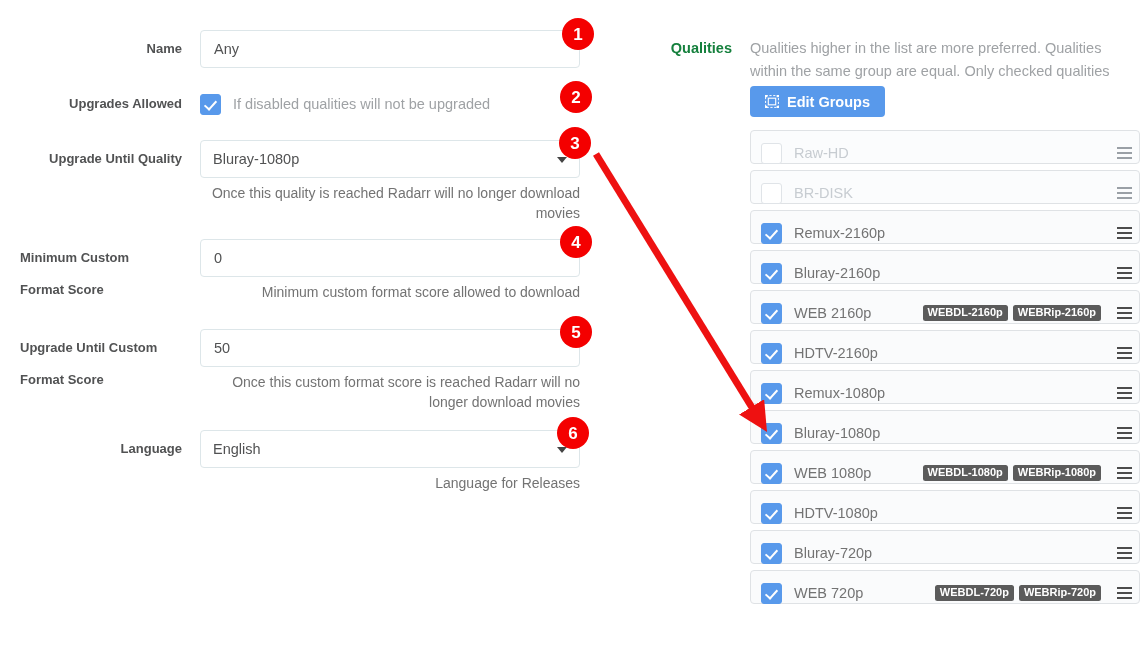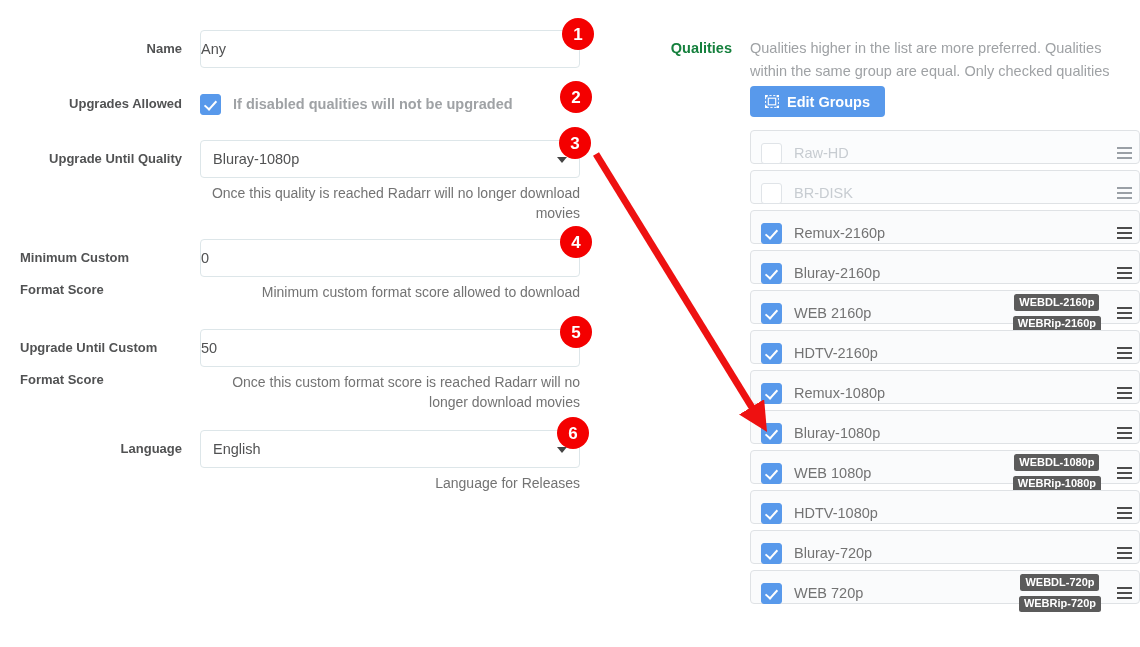--- a/index.html
+++ b/index.html
@@ -55,21 +55,21 @@
     width: 380px;
   }
 
   .text-input {
     box-sizing: border-box;
     width: 380px;
     height: 38px;
     border: 1px solid #dde6e9;
     border-radius: 4px;
     background: #fff;
-    padding: 0 0;
+    padding: 0 13px;
     font-family: "Liberation Sans", sans-serif;
     font-size: 14.5px;
     color: #515253;
     outline: none;
   }
 
   .select-wrap {
     position: relative;
     width: 380px;
     height: 38px;
@@ -103,21 +103,20 @@
     line-height: 20px;
     width: 380px;
     margin-top: 5px;
     text-align: right;
   }
 
   .checkbox-row {
     display: flex;
     align-items: center;
     height: 22px;
-    font-weight: bold;
   }
   .cb {
     box-sizing: border-box;
     width: 21px;
     height: 21px;
     border-radius: 3px;
     flex: 0 0 auto;
     position: relative;
   }
   .cb.checked {
@@ -230,21 +229,20 @@
   }
   .q-row.disabled .cb.unchecked {
     border-color: #e0e4e8;
   }
   .q-tags {
     margin-left: auto;
     display: flex;
     gap: 5px;
     align-items: center;
     padding-right: 8px;
-    flex-direction: column;
   }
   .q-tag {
     background: #5b5b5b;
     color: #ffffff;
     font-size: 11px;
     font-weight: bold;
     border-radius: 2.5px;
     padding: 2.5px 5px 3px 5px;
     line-height: 11px;
     white-space: nowrap;

